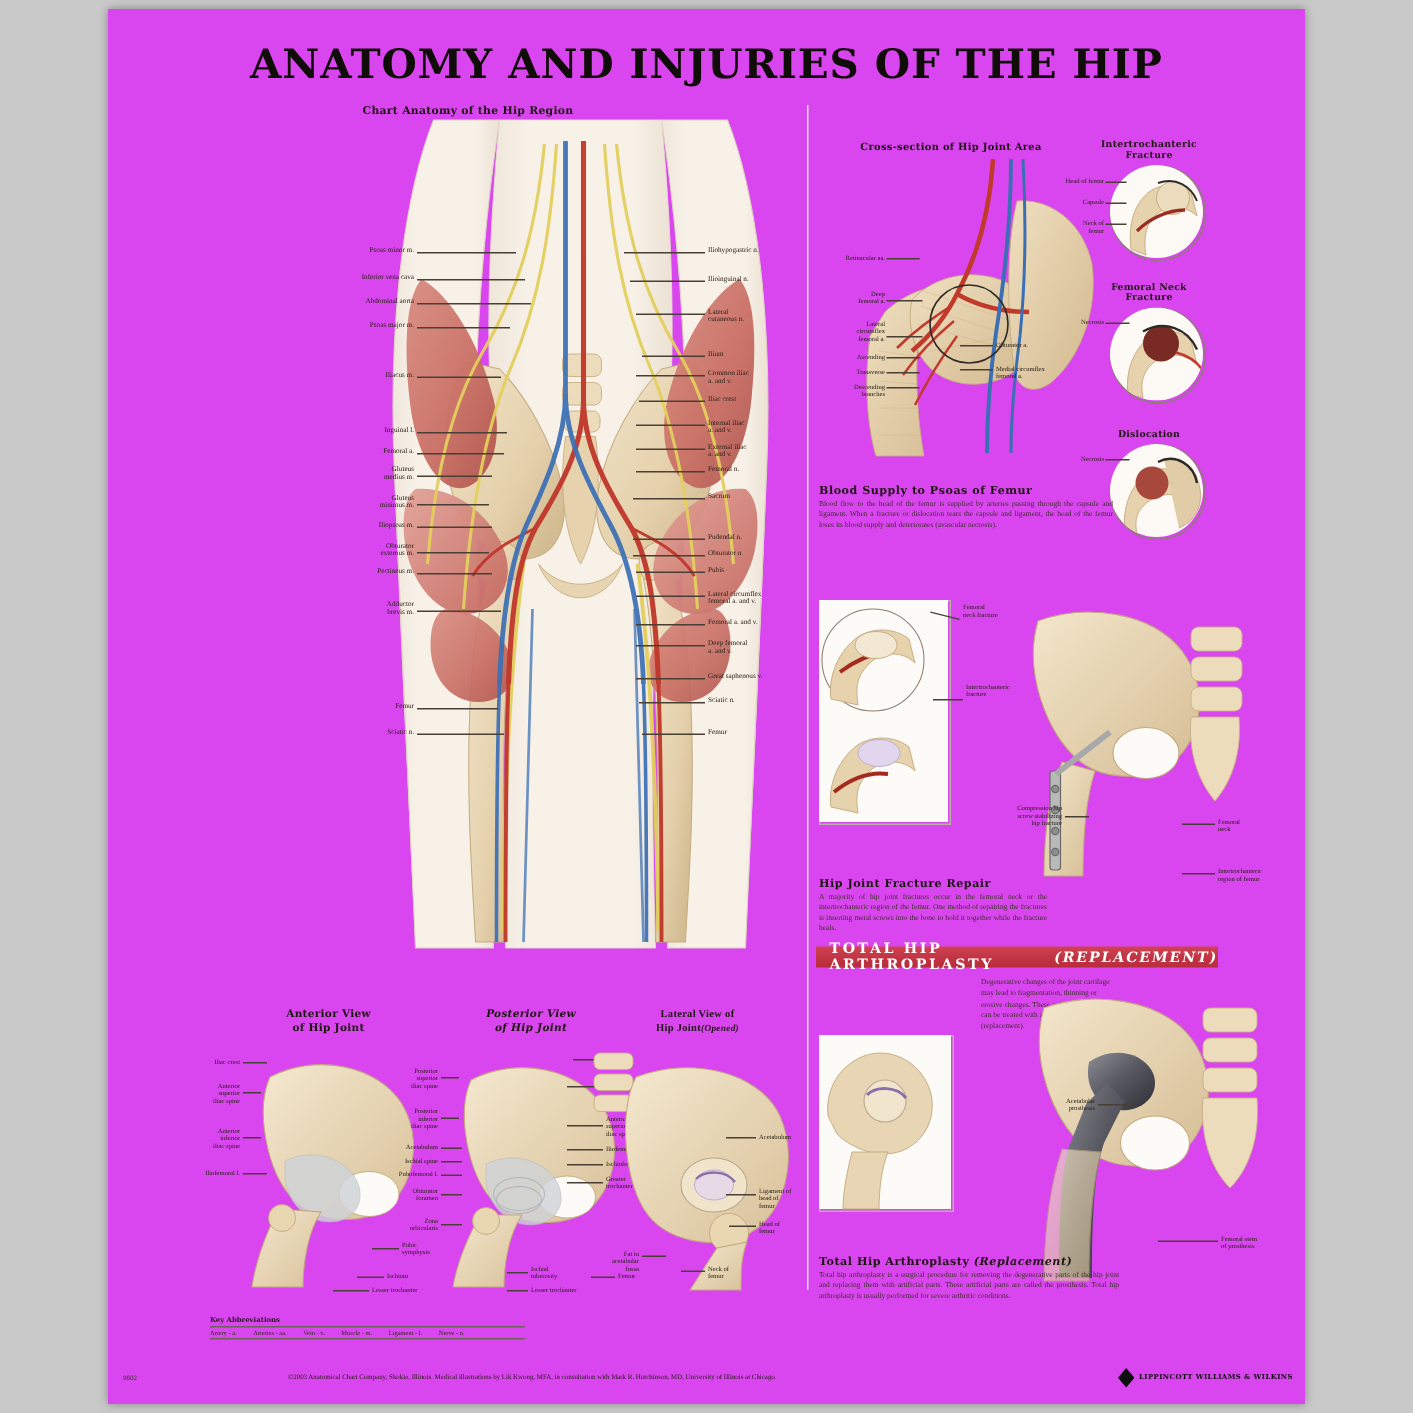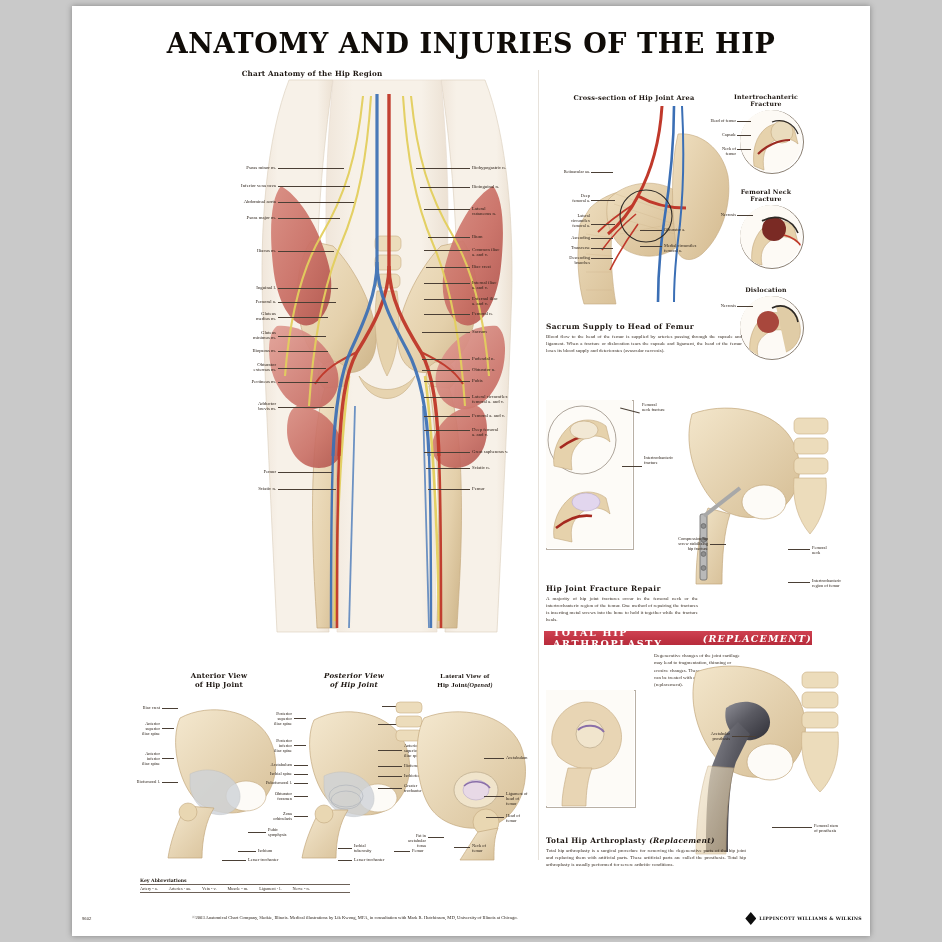--- a/index.html
+++ b/index.html
@@ -15,21 +15,21 @@
     background: #c9c9c9;
     overflow: hidden;
   }
   
   #sheet {
     position: absolute;
     left: 72px;
     top: 6px;
     width: 798px;
     height: 930px;
-    background: #ffffff;
+    background: #d946ef;
     box-shadow: 0 0 6px rgba(0,0,0,0.35);
   }
   
   .lbl {
     position: absolute;
     font-family: "Liberation Serif", serif;
     color: #2a2018;
     line-height: 1.08;
     white-space: pre-line;
   }
@@ -569,21 +569,21 @@
                  C46,32 34,32 26,38 C18,44 16,50 18,60 Z" fill="#e6d2ac" stroke="#c3a87d" stroke-width="0.6"></path>
         <circle cx="28" cy="26" r="11" fill="#a8473c"></circle>
         <path d="M36,10 C48,8 58,16 60,30 C62,42 56,52 46,56" fill="#e0cca6" stroke="#c3a87d" stroke-width="0.6"></path>
         <path d="M32,12 C44,6 56,14 58,26" stroke="#2e2a26" stroke-width="1.6" fill="none"></path>
       </g>
     </svg>
   </div>
   <div class="lbl r tiny" style="left:620px; top:298px; width:44px;">Necrosis</div>
   <div class="leader" style="left:665px; top:300px; width:16px;"></div>
 
-  <div class="blockhead" style="left:474px; top:316px;">Sacrum Supply to Head of Femur</div>
+  <div class="blockhead" style="left:474px; top:316px;">Blood Supply to Psoas of Femur</div>
   <div class="blockbody" style="left:474px; top:327px; width:196px;">Blood flow to the head of the femur is supplied by arteries passing through the capsule and ligament. When a fracture or dislocation tears the capsule and ligament, the head of the femur loses its blood supply and deteriorates (avascular necrosis).</div>
 
 
   <div class="box-frame" style="left:474px; top:394px; width:86px; height:148px;"></div>
   <div class="art" style="left:474px; top:394px; width:86px; height:148px;">
     <svg width="86" height="148" viewBox="0 0 86 148">
       <rect width="86" height="148" fill="#fdfbf7"></rect>
 
       <circle cx="36" cy="40" r="34" fill="none" stroke="#8b7f72" stroke-width="0.7"></circle>
       <g>

